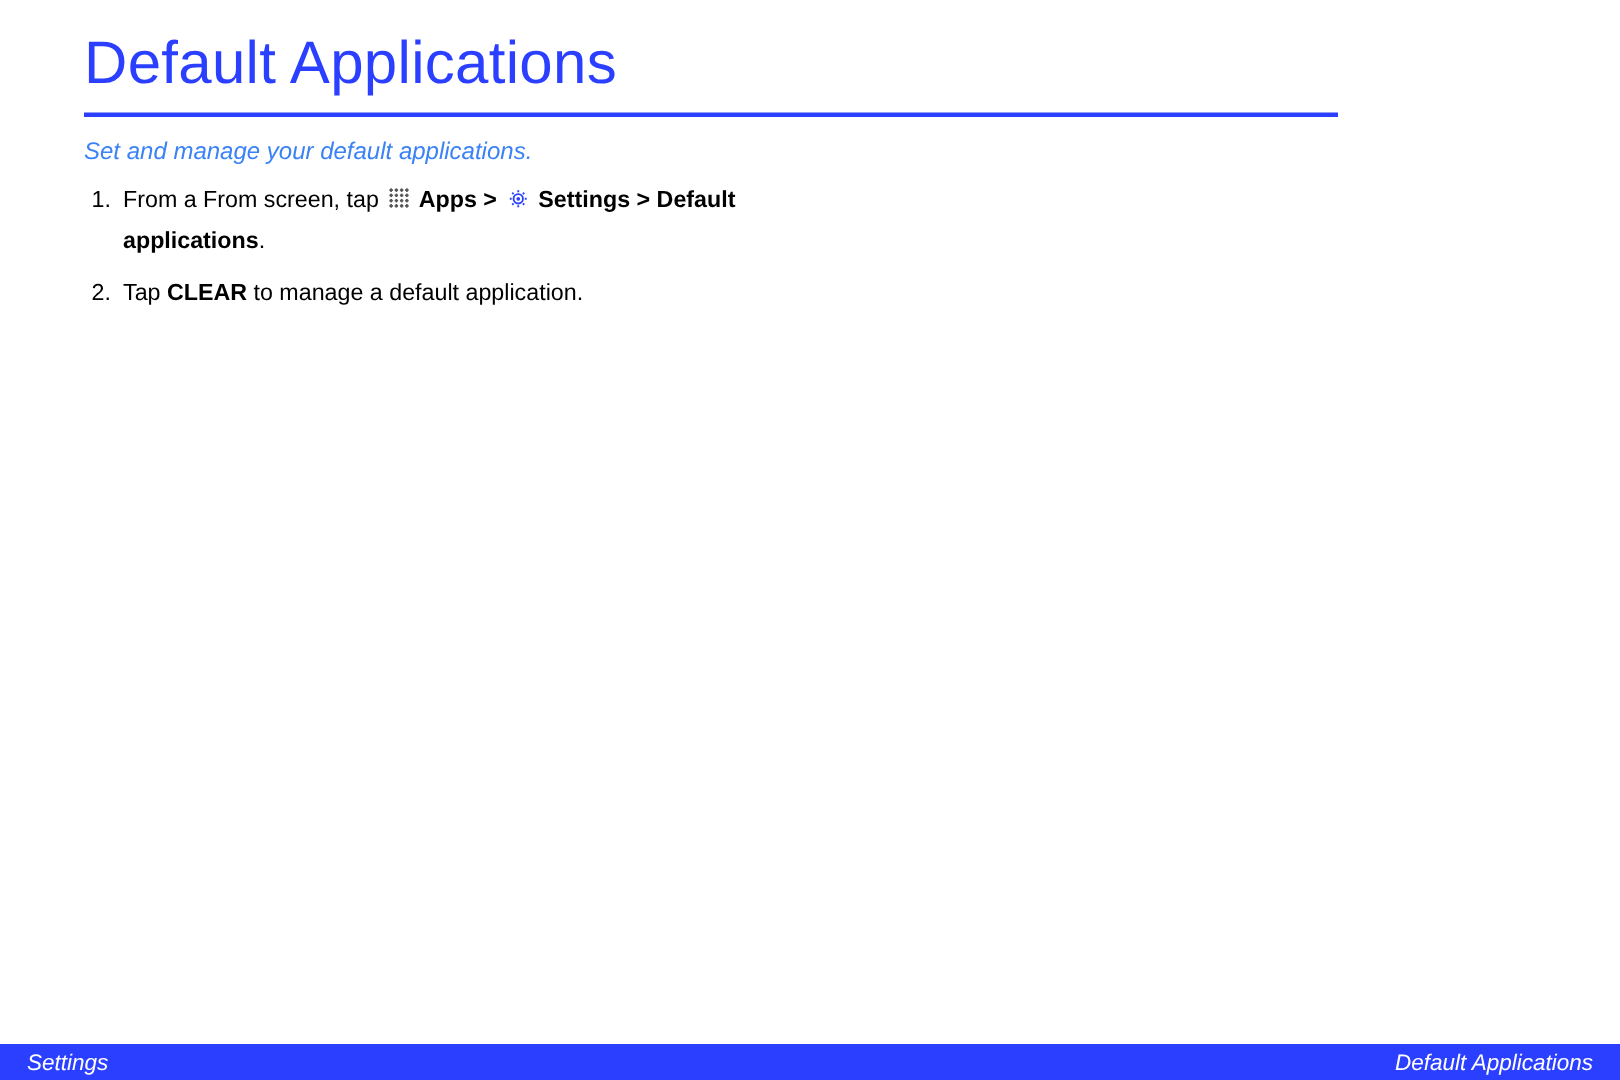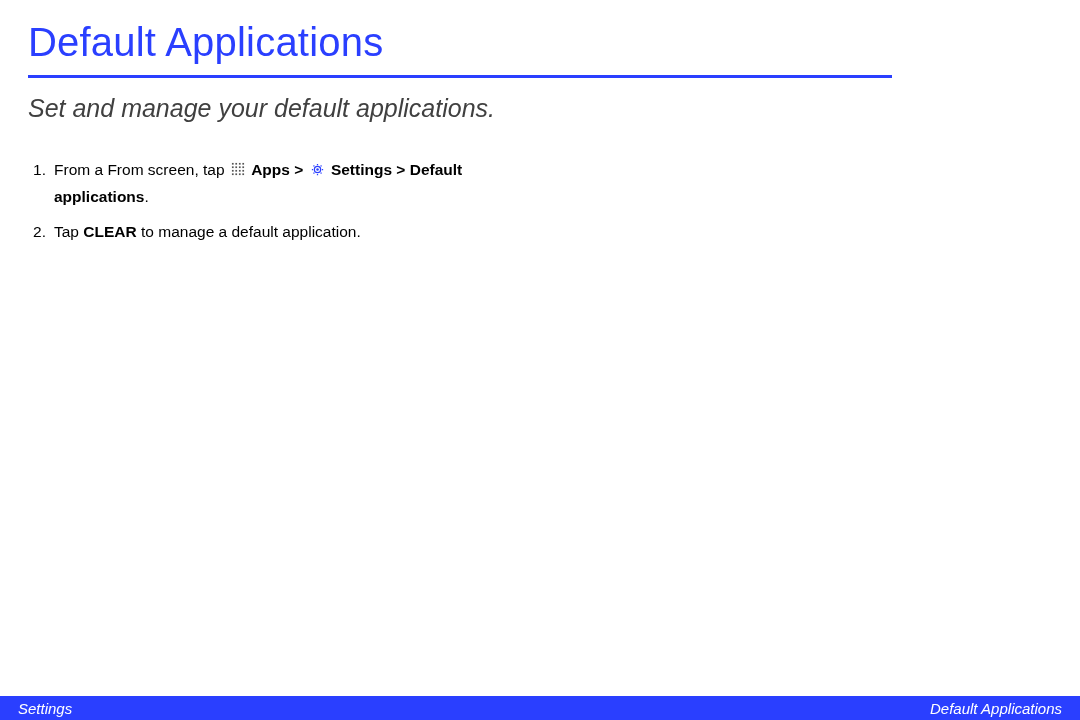--- a/index.html
+++ b/index.html
@@ -1,41 +1,41 @@
 <!DOCTYPE html>
 <html><head>
   <meta charset="utf-8">
   <style>
     * { box-sizing: border-box; margin: 0; padding: 0; }
     html, body { width: 1080px; height: 720px; font-family: Helvetica, Arial, sans-serif; background: #fff; position: relative; }
     .page {
       width: 930px;
       height: 720px;
       position: relative;
-      padding: 20px 38px 0 28px;
+      padding: 20px 38px 0 56px;
     }
     .title {
       color: #2a3fff;
       font-size: 40px;
       font-weight: 400;
       letter-spacing: 0.2px;
       padding-bottom: 10px;
     }
     .hr {
       border: none;
       border-top: 3px solid #2a3fff;
       margin-bottom: 14px;
     }
     .subtitle {
-      color: #404040;
+      color: #3b82f6;
       font-style: italic;
-      font-size: 25px;
+      font-size: 16px;
       line-height: 1.28;
       max-width: 520px;
-      margin-bottom: 34px;
+      margin-bottom: 10px;
     }
     .steps {
       max-width: 520px;
       font-size: 15.5px;
       line-height: 1.6;
       color: #000;
     }
     .step {
       display: flex;
       margin-bottom: 10px;

